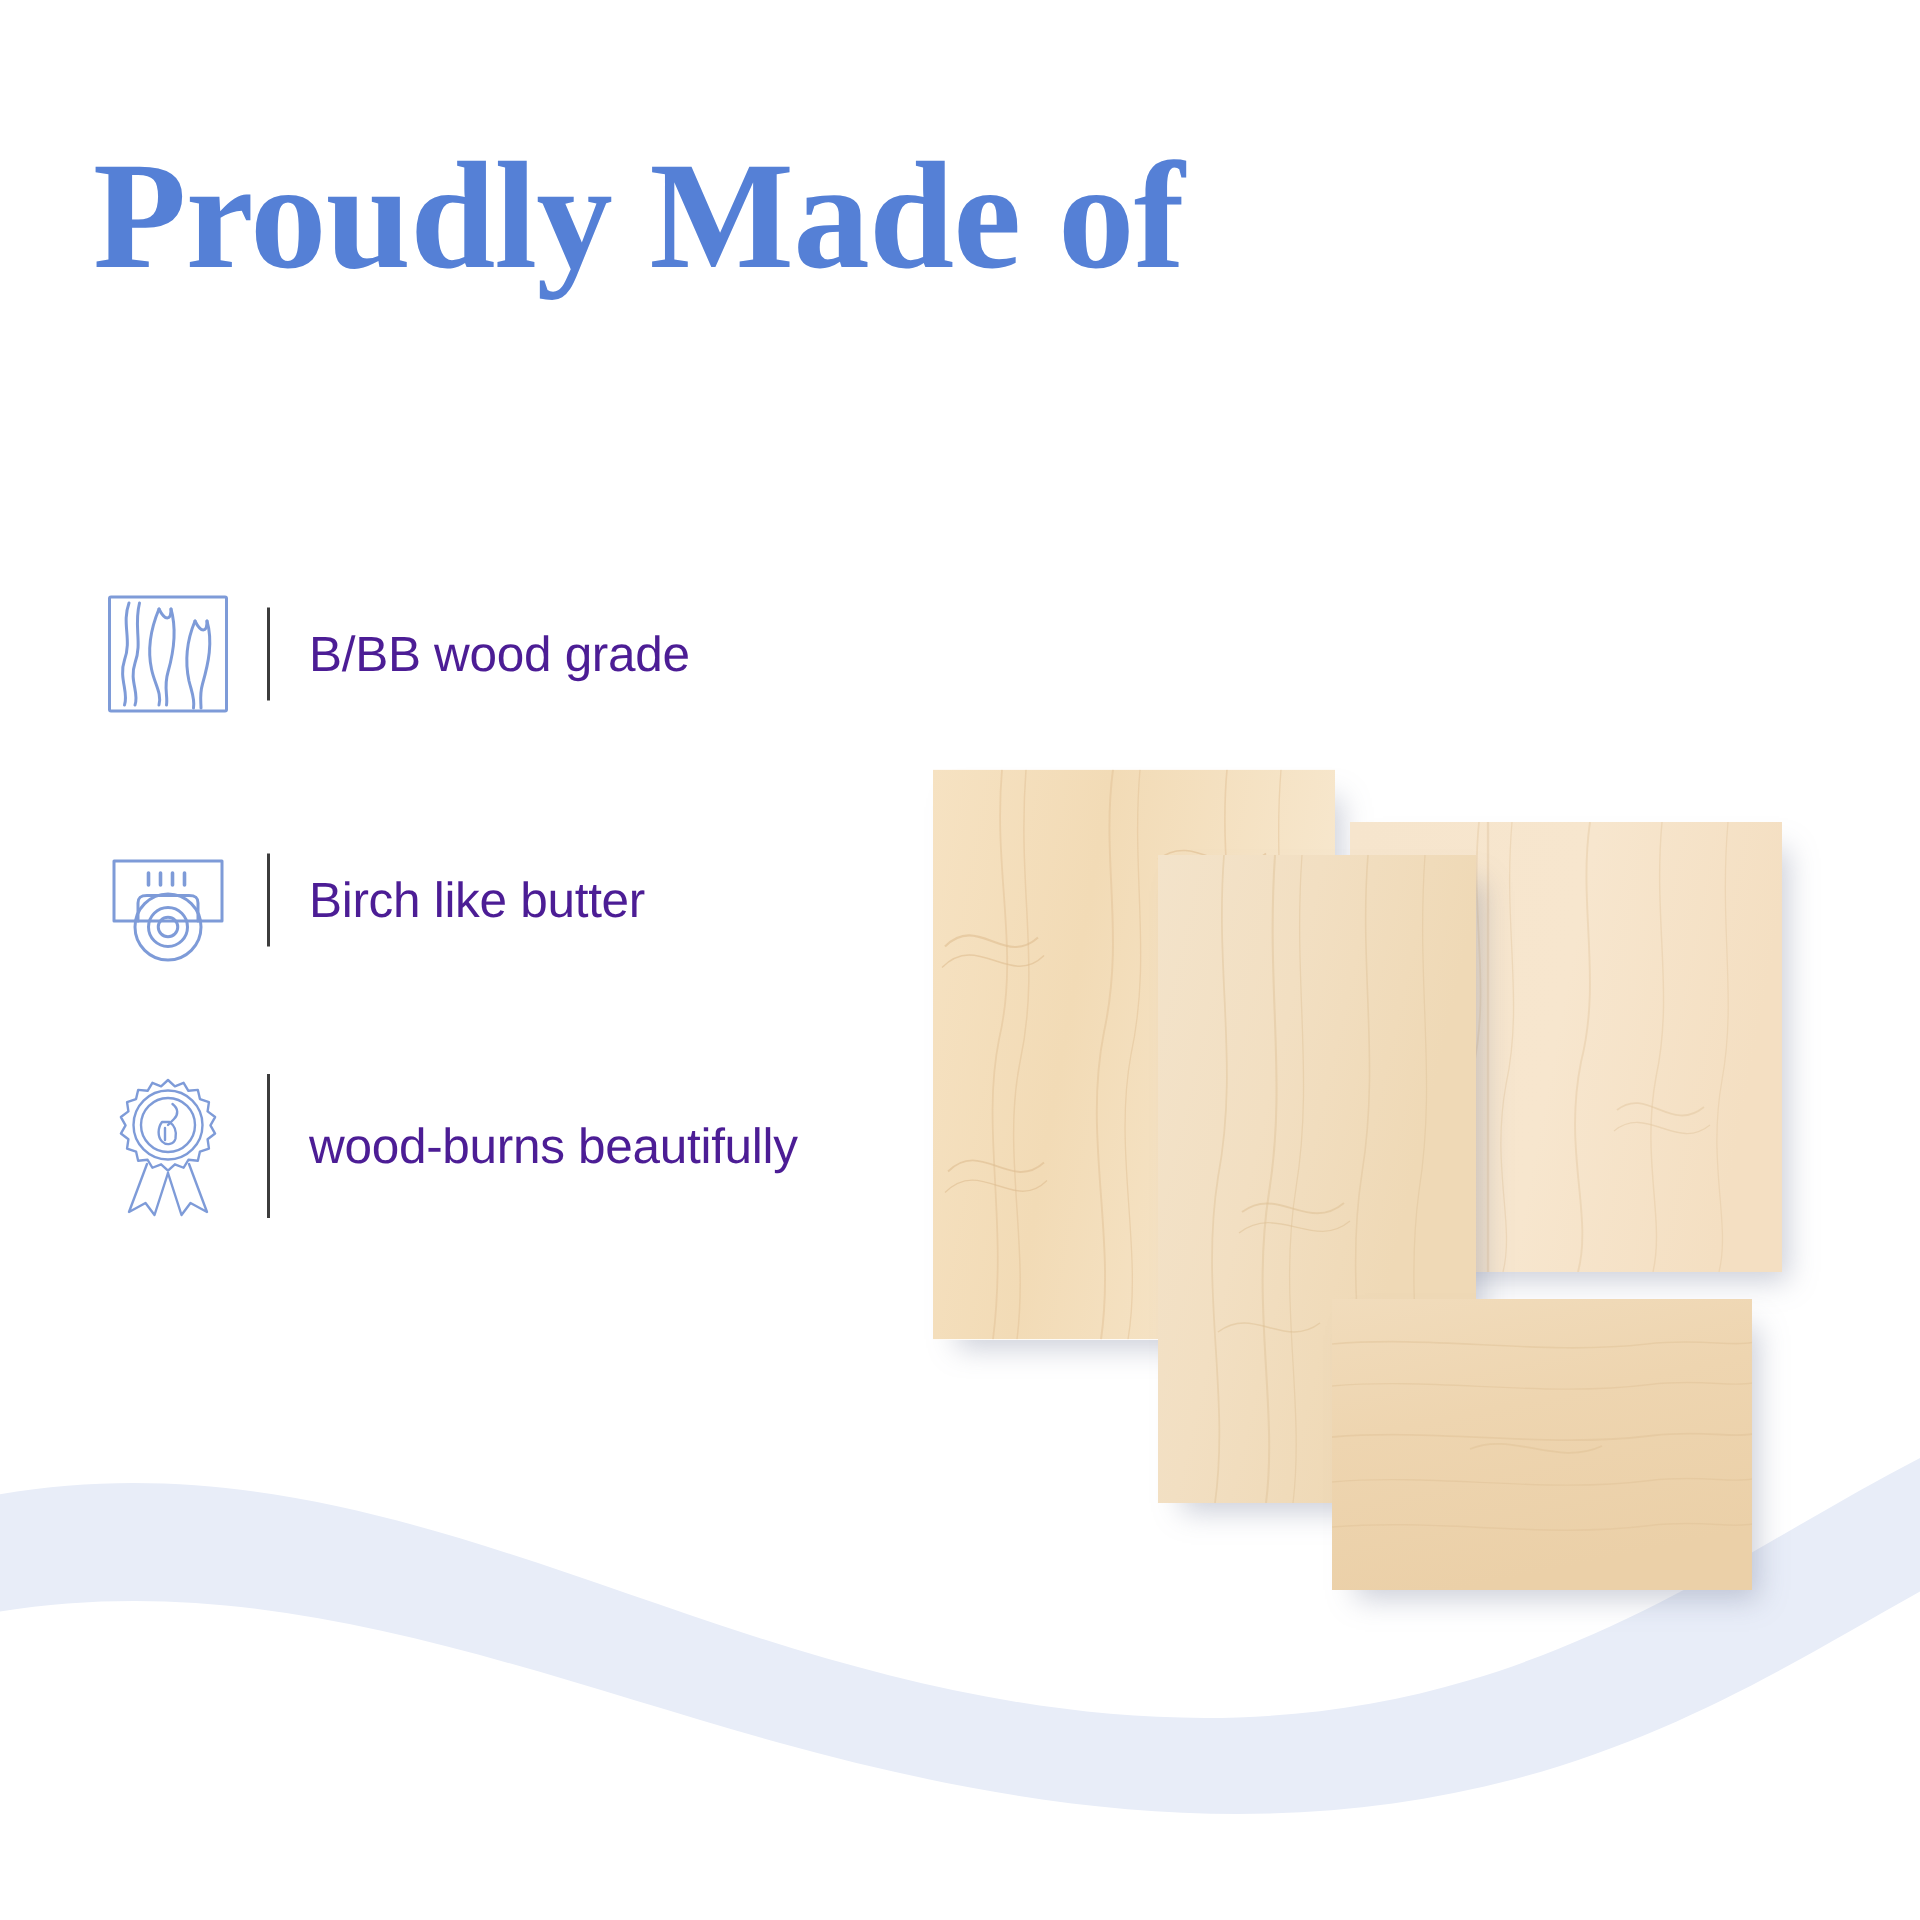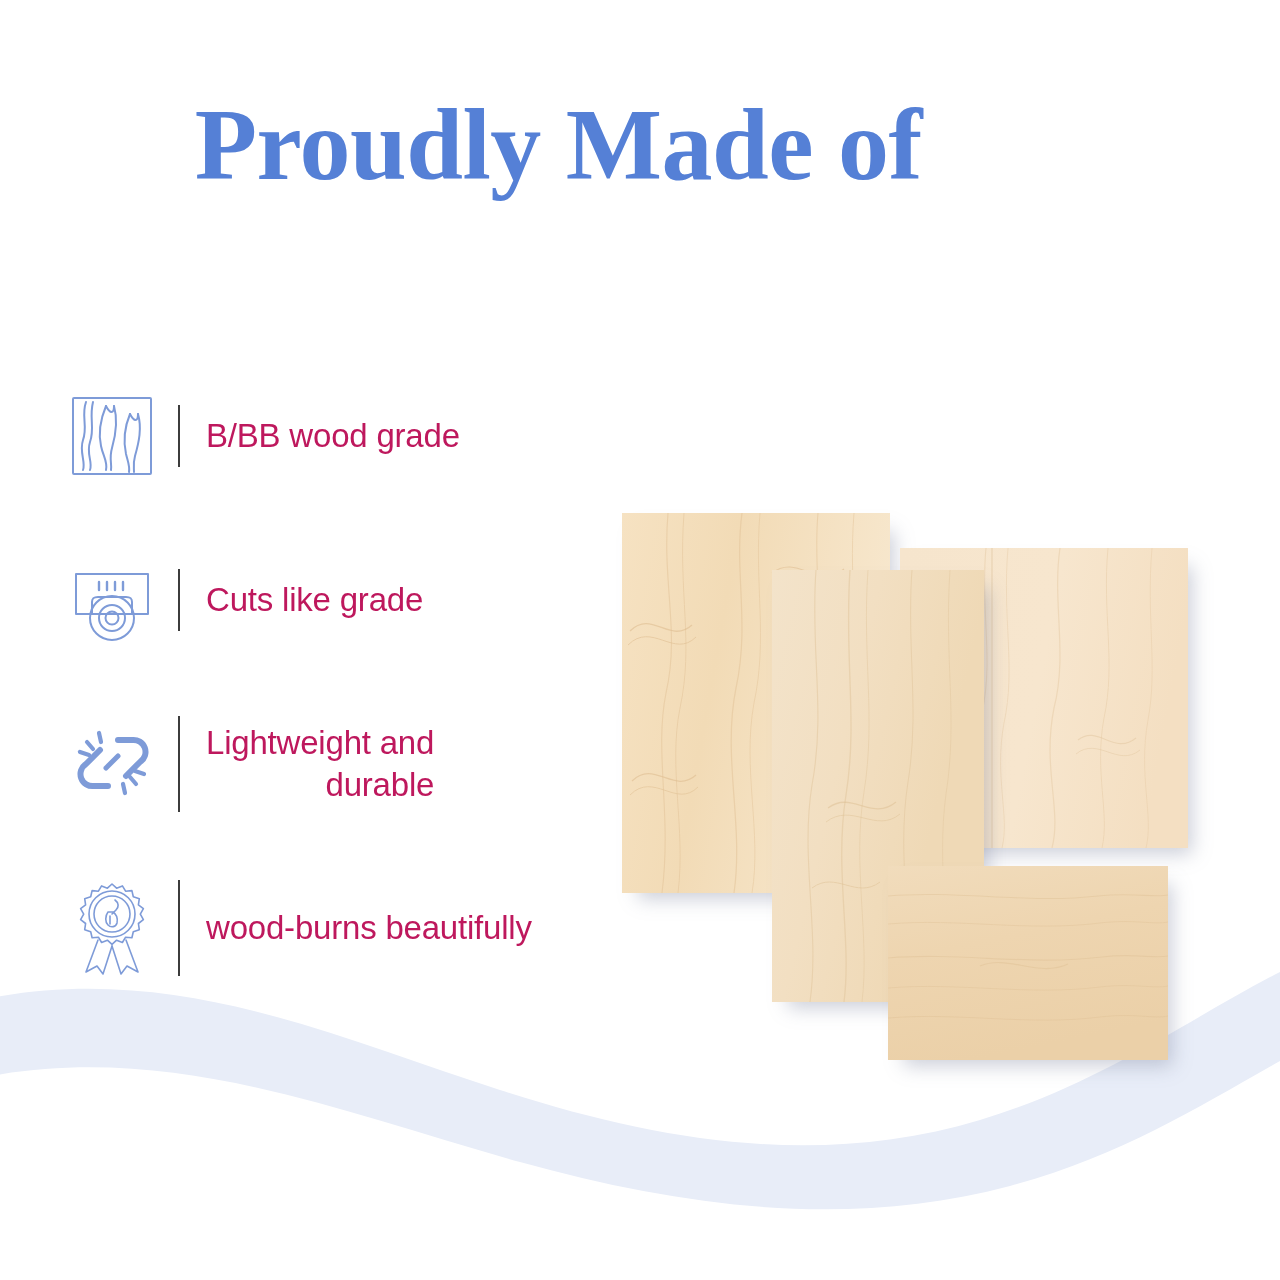--- a/index.html
+++ b/index.html
@@ -4,21 +4,21 @@
 <style>
   * { margin:0; padding:0; box-sizing:border-box; }
   html,body { width:1280px; height:1280px; }
   body {
     background:#FFFFFF;
     font-family:"Liberation Sans", sans-serif;
     position:relative;
     overflow:hidden;
   }
 
-  #stage { position:absolute; inset:0; width:1280px; height:1264px;text-align:right; }
+  #stage { position:absolute; inset:0; width:1280px; height:1264px; }
 
   
   .wave-layer { position:absolute; left:0; top:0; width:1280px; height:1280px; z-index:1; pointer-events:none; }
 
   
   .headline {
     position:absolute;
     left:62px; top:88px;
     width:860px;
     z-index:5;
@@ -56,21 +56,21 @@
     width:2px;
     background:#3C3C3C;
     margin:0 26px 0 16px;
     align-self:stretch;
     min-height:58px;
   }
   .feature-label {
     font-family:"Liberation Sans", sans-serif;
     font-size:33px;
     line-height:1.28;
-    color:#be185d;
+    color:#4c1d95;
     letter-spacing:-0.2px;
   }
 
   
   .row-1 .feature-divider { min-height:62px; max-height:62px; align-self:center; }
   .row-2 .feature-divider { min-height:62px; max-height:62px; align-self:center; }
   .row-3 .feature-divider { min-height:96px; max-height:96px; align-self:center; }
   .row-4 .feature-divider { min-height:96px; max-height:96px; align-self:center; }
 
   
@@ -244,45 +244,23 @@
             <line x1="47" y1="26" x2="47" y2="34"></line>
             <line x1="55" y1="26" x2="55" y2="34"></line>
           </g>
           <path d="M24 58 L 24 46 C 24 42, 26 41, 30 41 L 58 41 C 62 41, 64 42, 64 46 L 64 58"></path>
           <circle cx="44" cy="62" r="22"></circle>
           <circle cx="44" cy="62" r="13"></circle>
           <circle cx="44" cy="62" r="6.5"></circle>
         </svg>
       </div>
       <div class="feature-divider"></div>
-      <div class="feature-label">Cuts like grade</div>
-    </div>
-
-    <div class="feature-row row-3">
-      <div class="feature-icon">
-        <svg width="88" height="88" viewBox="0 0 88 88" fill="none" stroke="#7E9BD8" stroke-width="6" stroke-linecap="round" stroke-linejoin="round">
-          <path d="M50 20 L 64 20 A 12 12 0 0 1 72 42 L 58 56"></path>
-          <path d="M40 66 L 26 66 A 12 12 0 0 1 18 44 L 32 30"></path>
-          <path d="M38 48 L 50 36" stroke-width="5"></path>
-          <g stroke-width="4.2">
-            <line x1="19" y1="22" x2="25" y2="29"></line>
-            <line x1="12" y1="32" x2="21" y2="35"></line>
-            <line x1="31" y1="13" x2="33" y2="22"></line>
-            <line x1="68" y1="64" x2="62" y2="57"></line>
-            <line x1="76" y1="54" x2="67" y2="51"></line>
-            <line x1="57" y1="73" x2="55" y2="64"></line>
-          </g>
-        </svg>
-      </div>
-      <div class="feature-divider"></div>
-      <div class="feature-label">
-        <div>Lightweight and</div>
-        <div>durable</div>
-      </div>
-    </div>
+      <div class="feature-label">Birch like butter</div>
+    </div>
+
 
     <div class="feature-row row-4">
       <div class="feature-icon">
         <svg width="88" height="96" viewBox="0 0 88 96" fill="none" stroke="#7E9BD8" stroke-width="1.6" stroke-linecap="round" stroke-linejoin="round">
 
           <path d="M30 60 L 18 92 L 29 86 L 35 94 L 44 66"></path>
           <path d="M58 60 L 70 92 L 59 86 L 53 94 L 44 66"></path>
 
           <path d="M44 4
                    L 48.6 8.2 L 54.4 5.9 L 57.6 11.2 L 63.9 10.6 L 65.3 16.7

